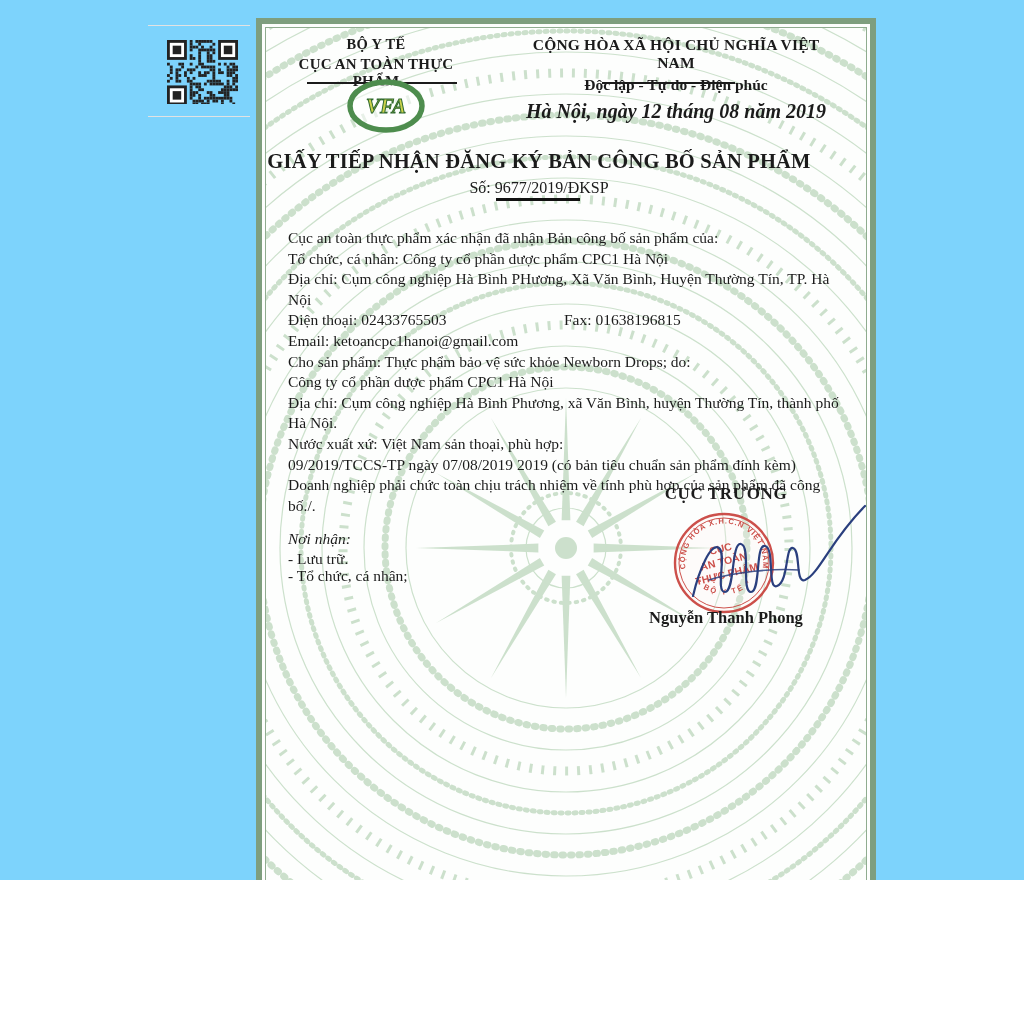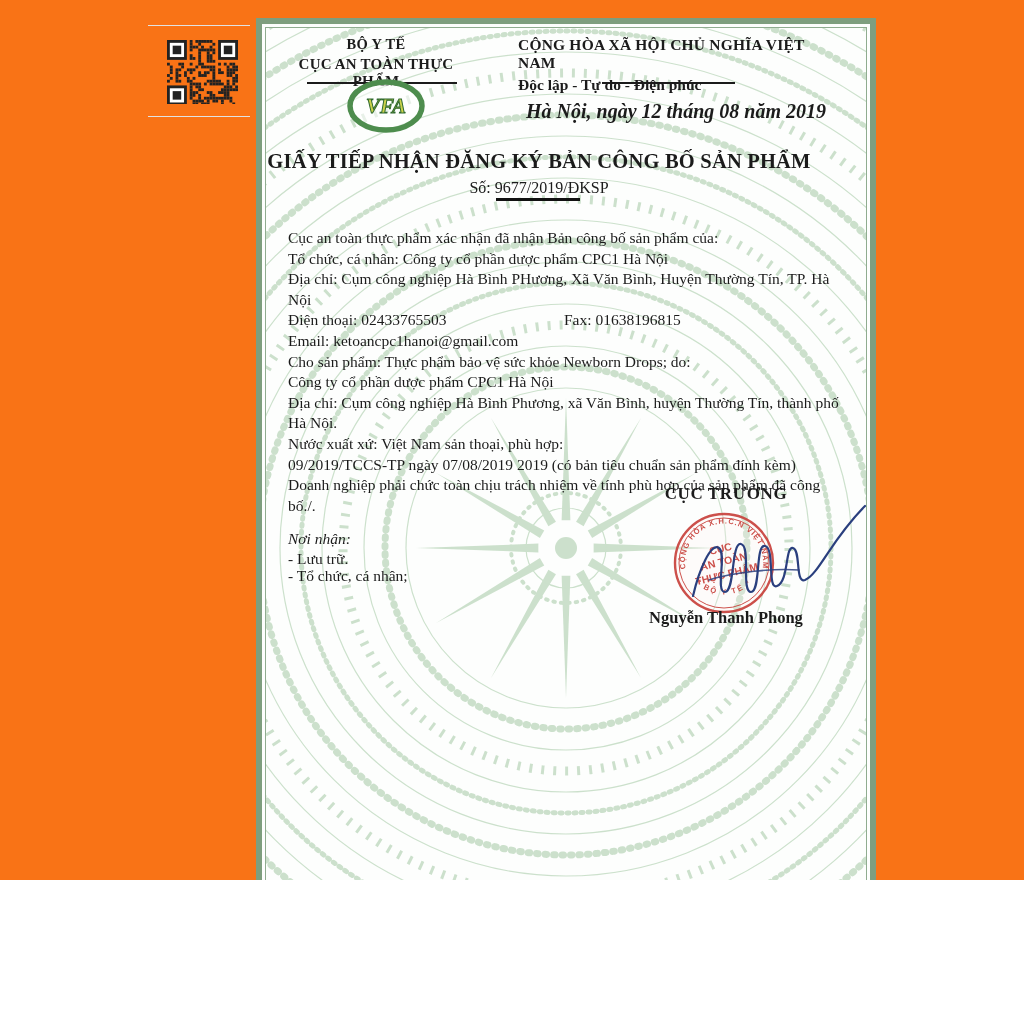--- a/index.html
+++ b/index.html
@@ -1,34 +1,34 @@
 <!DOCTYPE html>
 <html><head>
 <meta charset="utf-8">
 <style>
   * { margin:0; padding:0; box-sizing:border-box; }
   html,body { background:#fff; }
   .page {
-    position:relative; width:1024px; height:880px; background:#f97316;
+    position:relative; width:1024px; height:880px; background:#7dd3fc;
     font-family:"Liberation Serif", serif; color:#1b1b1b; overflow:hidden;padding-left:18px;
   }
   .hairline { position:absolute; background:#e2e2e2; height:1px; }
   
   .cert { position:absolute; left:256px; top:18px; width:620px; height:948px; background:#fdfefd; }
   .frame-outer { position:absolute; inset:0; border:6px solid #7E9E7E; }
   .frame-inner { position:absolute; inset:9px; border:1px solid #8FAC8F; }
   .drum { position:absolute; left:10px; top:10px; width:600px; height:928px; }
   .abs { position:absolute; }
   
   .hdr-left { left:20px; top:18px; width:200px; text-align:center; font-weight:bold; }
   .hdr-left .l1 { font-size:14.5px; letter-spacing:.3px; }
   .hdr-left .l2 { font-size:15px; letter-spacing:.2px; margin-top:3px; }
   .hdr-left-rule { left:51px; top:64px; width:150px; height:2px; background:#1b1b1b; }
   .logo-svg { left:85px; top:56px; width:90px; height:64px; }
-  .hdr-right { left:262px; top:18px; width:316px; text-align:left; font-weight:bold; }
+  .hdr-right { left:262px; top:18px; width:316px; text-align:center; font-weight:bold; }
   .hdr-right .l1 { font-size:15.5px; letter-spacing:.2px; }
   .hdr-right .l2 { font-size:15.5px; margin-top:4px; }
   .hdr-right-rule { left:346px; top:64px; width:133px; height:2px; background:#1b1b1b; }
   .dateline { left:262px; top:82px; width:316px; text-align:center; font-style:italic; font-weight:bold; font-size:20px; }
   
   .title-block { left:10px; top:132px; width:546px; text-align:center; }
   .title-main { font-size:20.5px; font-weight:bold; letter-spacing:.2px; }
   .title-number { font-size:16px; margin-top:6px; }
   .title-rule { left:240px; top:180px; width:84px; height:3px; background:#111; }
   

